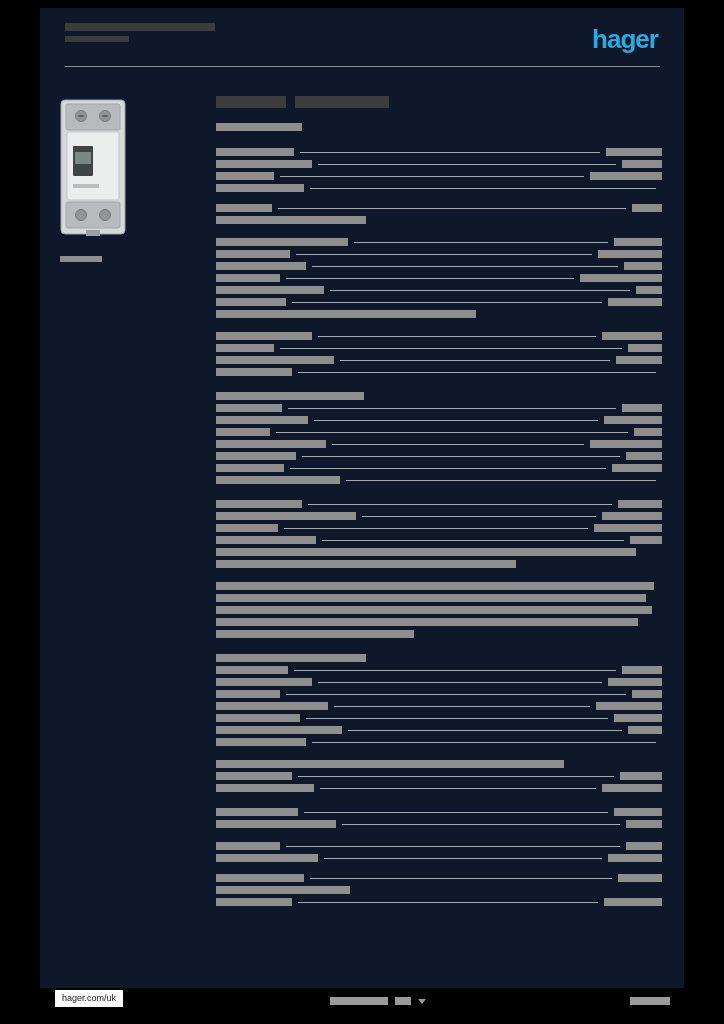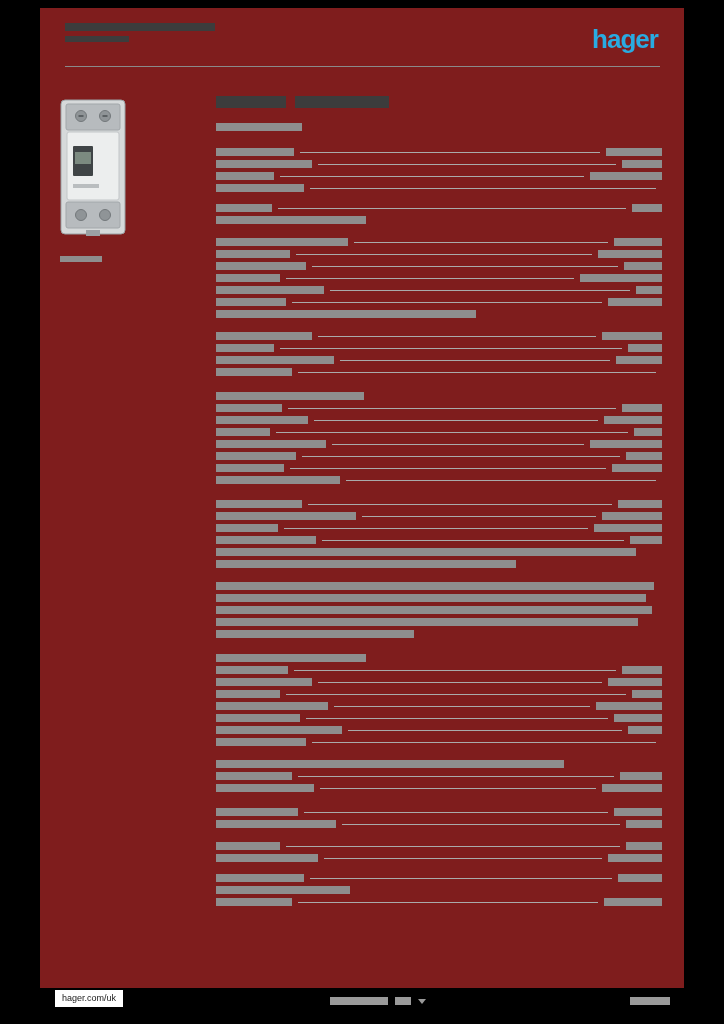--- a/index.html
+++ b/index.html
@@ -1,21 +1,21 @@
 <!DOCTYPE html>
 <html style="--bar: #8e8e8e; --bar-dark: #3c3c3c; --leader: #aaaaaa; --rule: #8a8a8a; --fbar: #9a9a9a; --logo: #29abe2;"><head>
 <meta charset="utf-8">
 <style>
   html,body{margin:0;padding:0;}
   body{
     width:724px;height:1024px;position:relative;overflow:hidden;
     background:#000;
     font-family:"Liberation Sans", sans-serif;
   }
-  .paper{position:absolute;left:40px;top:8px;width:644px;height:980px;background:#7f1d1d;}
+  .paper{position:absolute;left:40px;top:8px;width:644px;height:980px;background:#0f172a;}
 
   .bar{display:inline-block;background:var(--bar,#8e8e8e);height:8px;flex:0 0 auto;}
   .bar.dark{background:var(--bar-dark,#3c3c3c);}
 
   .hdr-left{position:absolute;left:25px;top:15px;display:flex;flex-direction:column;gap:5px;}
   .hdr-rule{position:absolute;left:25px;top:58px;width:595px;height:1px;background:var(--rule,#8a8a8a);}
   .logo{
     position:absolute;left:548px;top:14px;width:74px;height:34px;
     display:flex;align-items:center;justify-content:center;
     color:var(--logo,#29abe2);font-weight:bold;font-size:26px;letter-spacing:-1px;

